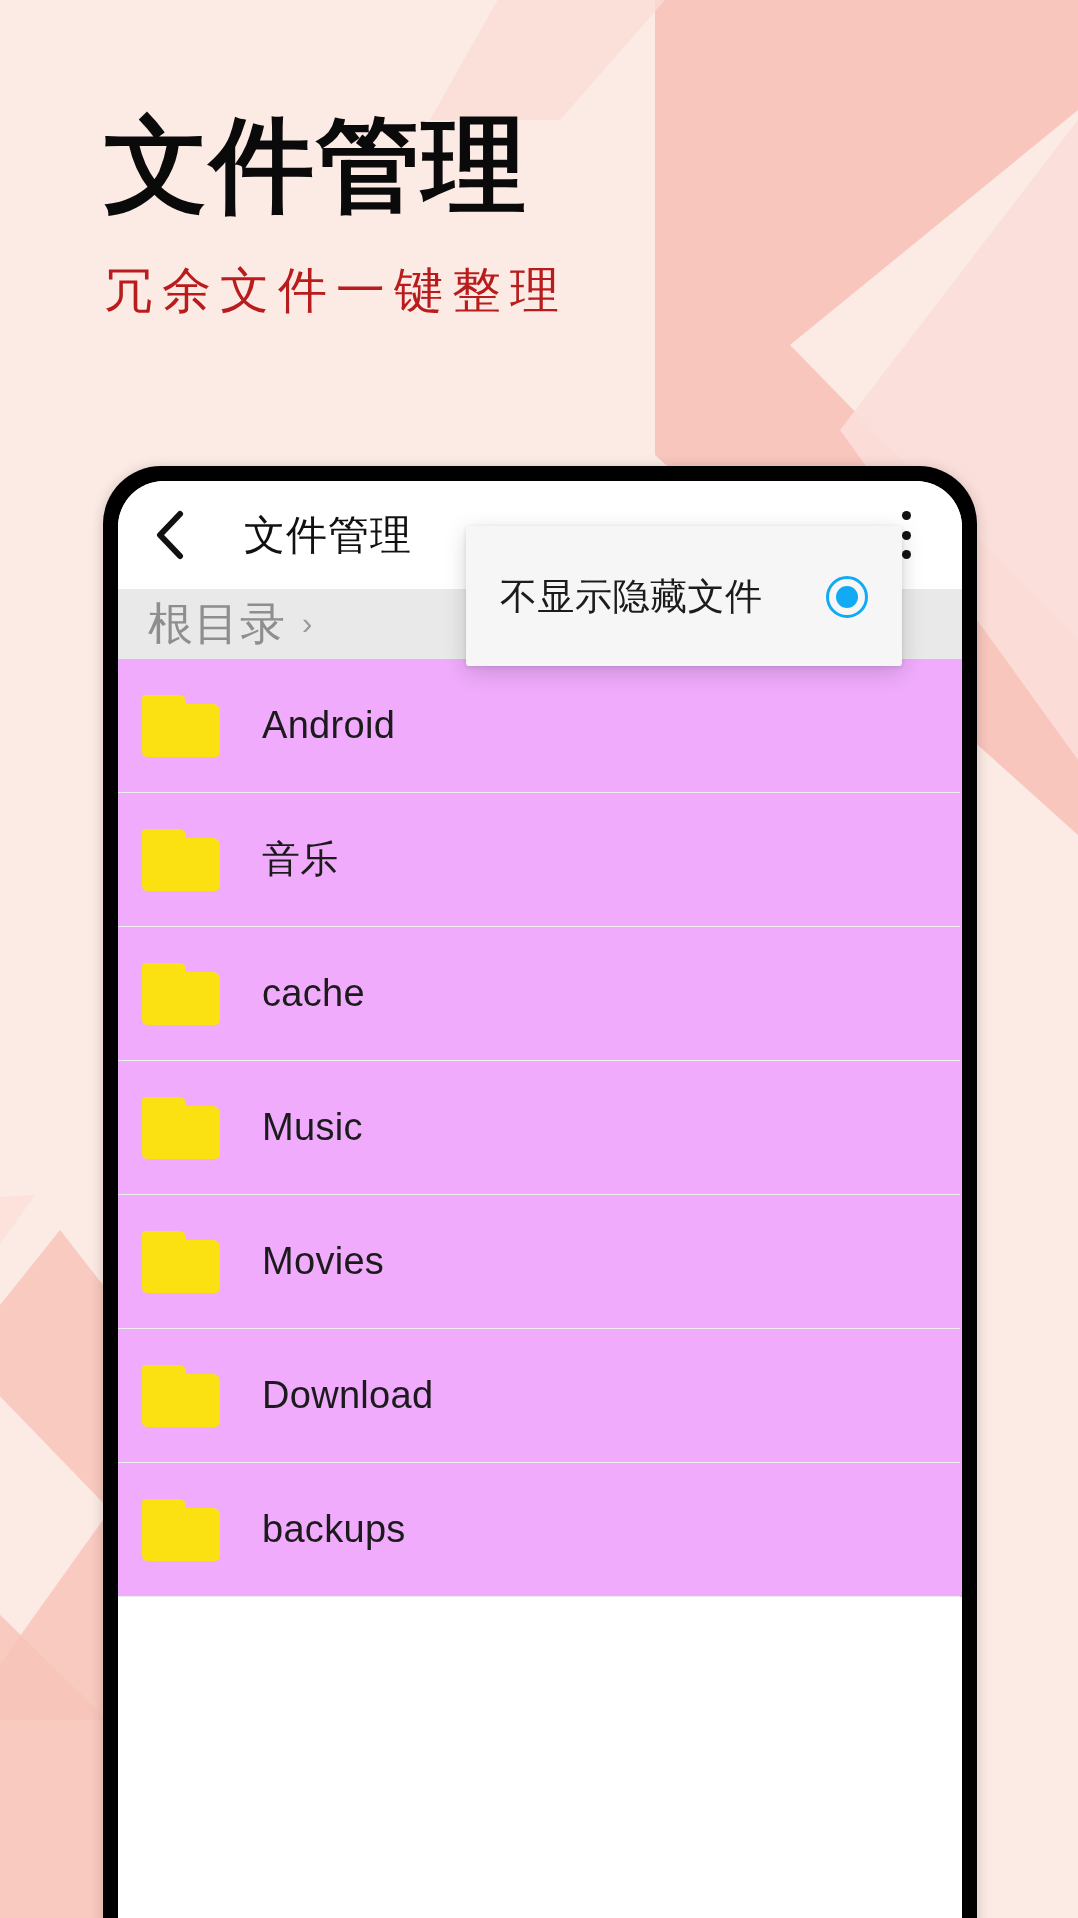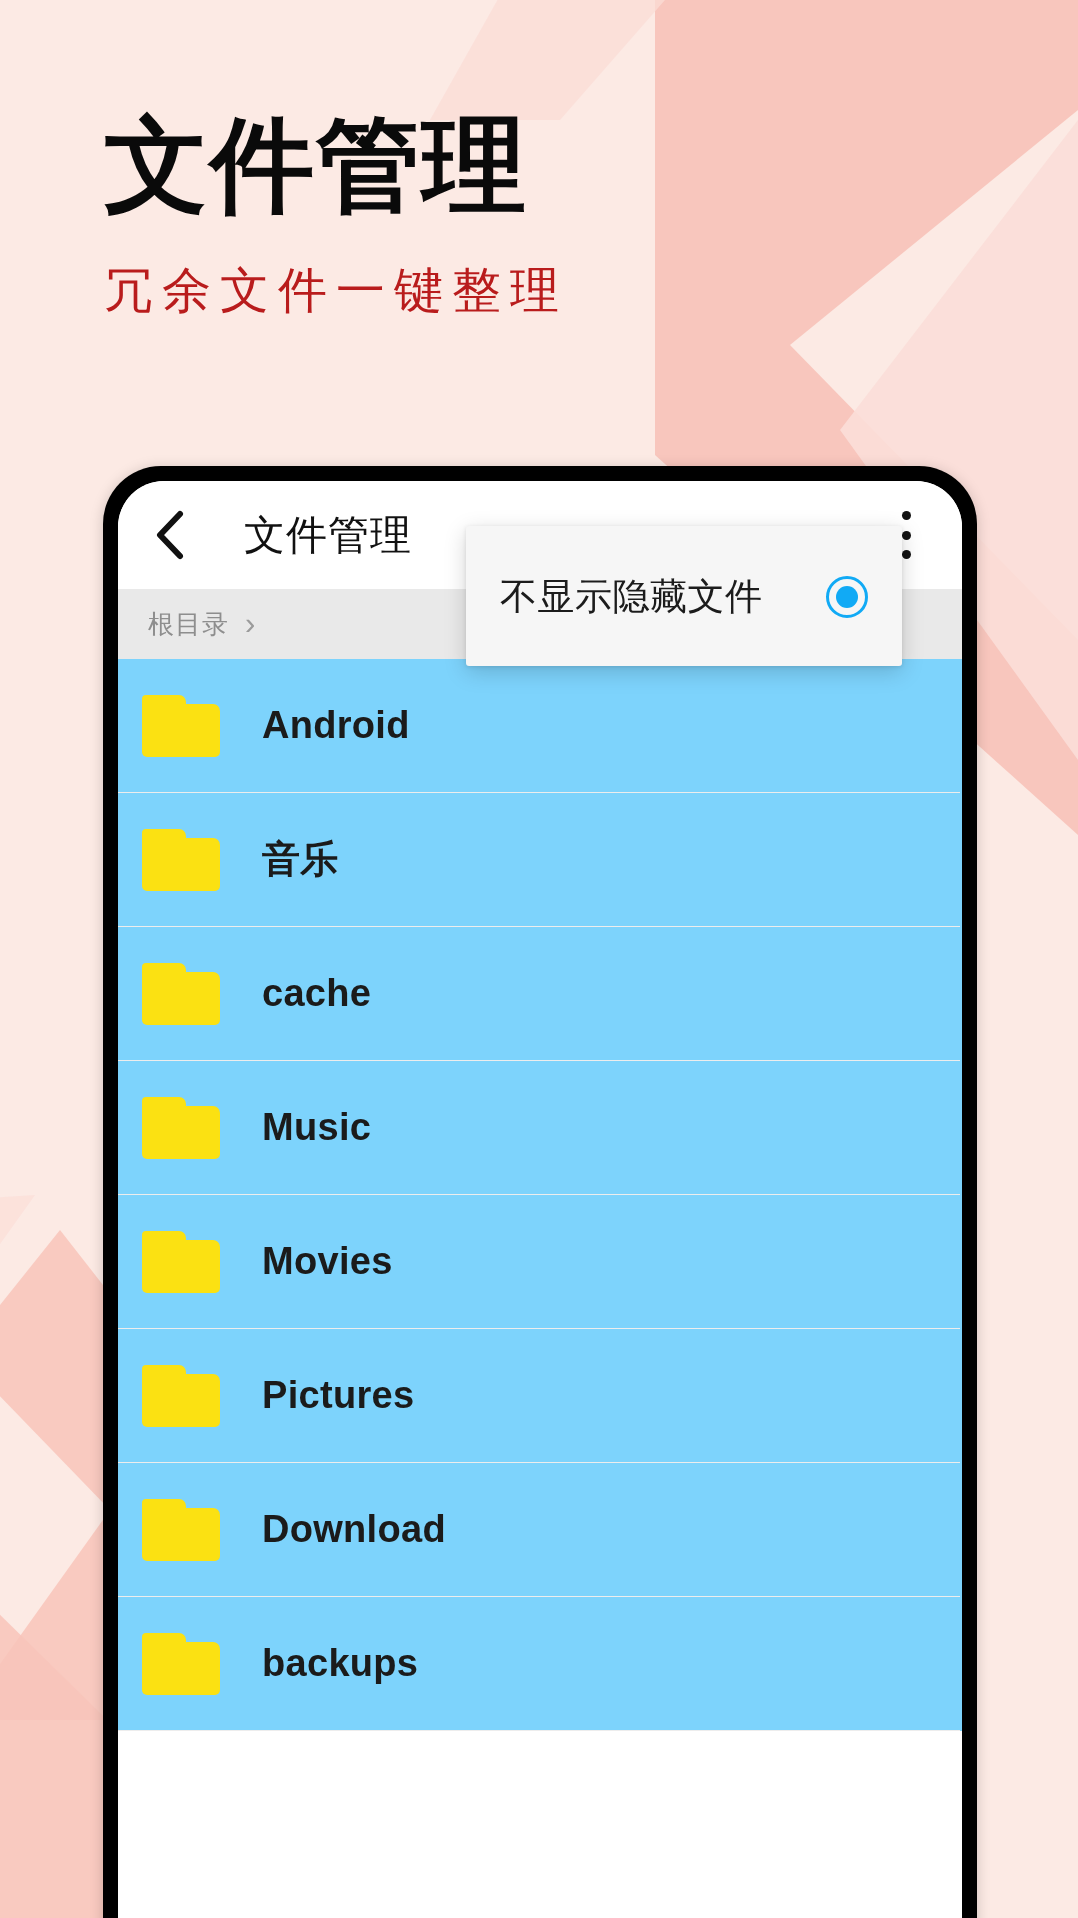--- a/index.html
+++ b/index.html
@@ -83,25 +83,25 @@
   
   .crumbbar {
     height:70px;
     background:#e9e9e9;
     display:flex;
     align-items:center;
     padding-left:30px;
     position:relative;
     z-index:1;
   }
-  .crumb-text { font-size:26px; color:#8e8e8e; letter-spacing:1px; }
+  .crumb-text { font-size:45px; color:#8e8e8e; letter-spacing:1px; }
   .crumb-sep  { font-size:31px; color:#9b9b9b; margin-left:16px; }
 
   
-  .filelist { background:#7dd3fc; position:relative; z-index:1;font-weight:bold; }
+  .filelist { background:#f0abfc; position:relative; z-index:1; }
   .file-row {
     height:134px;
     display:flex;
     align-items:center;
     padding-left:24px;
     border-bottom:1px solid #ededed;
     margin-right:2px;
   }
   .folder-ic { width:78px; height:62px; position:relative; flex:0 0 auto; }
   .folder-ic .tab {
@@ -230,27 +230,20 @@
             <span class="tab"></span>
             <span class="body"></span>
           </div>
           <div class="file-name">Movies</div>
         </div>
         <div class="file-row">
           <div class="folder-ic">
             <span class="tab"></span>
             <span class="body"></span>
           </div>
-          <div class="file-name">Pictures</div>
-        </div>
-        <div class="file-row">
-          <div class="folder-ic">
-            <span class="tab"></span>
-            <span class="body"></span>
-          </div>
           <div class="file-name">Download</div>
         </div>
         <div class="file-row">
           <div class="folder-ic">
             <span class="tab"></span>
             <span class="body"></span>
           </div>
           <div class="file-name">backups</div>
         </div>
       </div>

